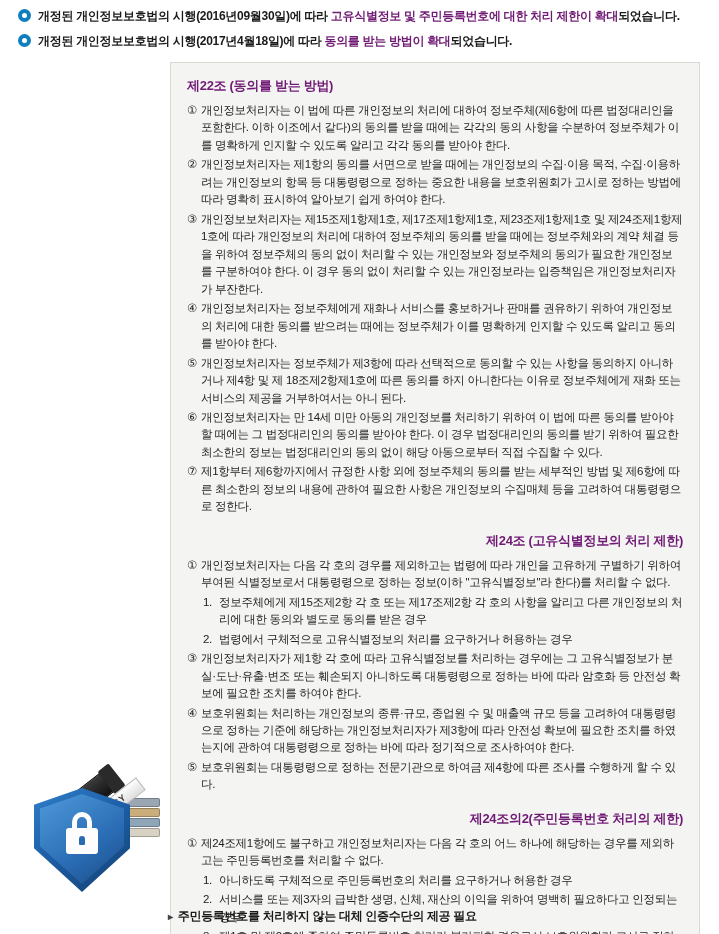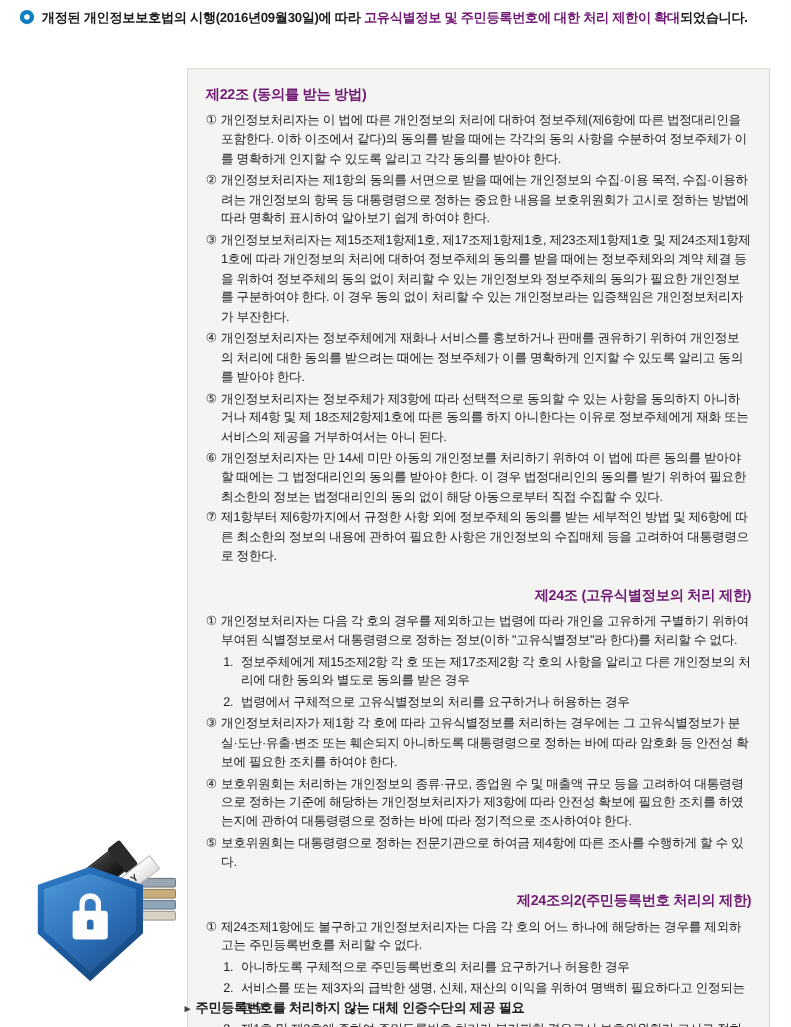--- a/index.html
+++ b/index.html
@@ -269,20 +269,24 @@
 </head>
 <body>
 
 <div class="notices">
 
   <div class="notice-row">
     <span class="bullet-icon"></span>
     <div class="notice-text"><span>개정된 개인정보보호법의 시행(2016년09월30일)에 따라 </span><span class="hl">고유식별정보 및 주민등록번호에 대한 처리 제한이 확대</span><span>되었습니다.</span></div>
   </div>
 
+  <div class="notice-row">
+    <span class="bullet-icon"></span>
+    <div class="notice-text"><span>개정된 개인정보보호법의 시행(2017년4월18일)에 따라 </span><span class="hl">동의를 받는 방법이 확대</span><span>되었습니다.</span></div>
+  </div>
 
 </div>
 
 <div class="law-panel">
 
   <h3 class="article-title">제22조 (동의를 받는 방법)</h3>
 
   <div class="clause">
     <span class="num">①</span>
     <span class="body">개인정보처리자는 이 법에 따른 개인정보의 처리에 대하여 정보주체(제6항에 따른 법정대리인을 포함한다. 이하 이조에서 같다)의 동의를 받을 때에는 각각의 동의 사항을 수분하여 정보주체가 이를 명확하게 인지할 수 있도록 알리고 각각 동의를 받아야 한다.</span>

